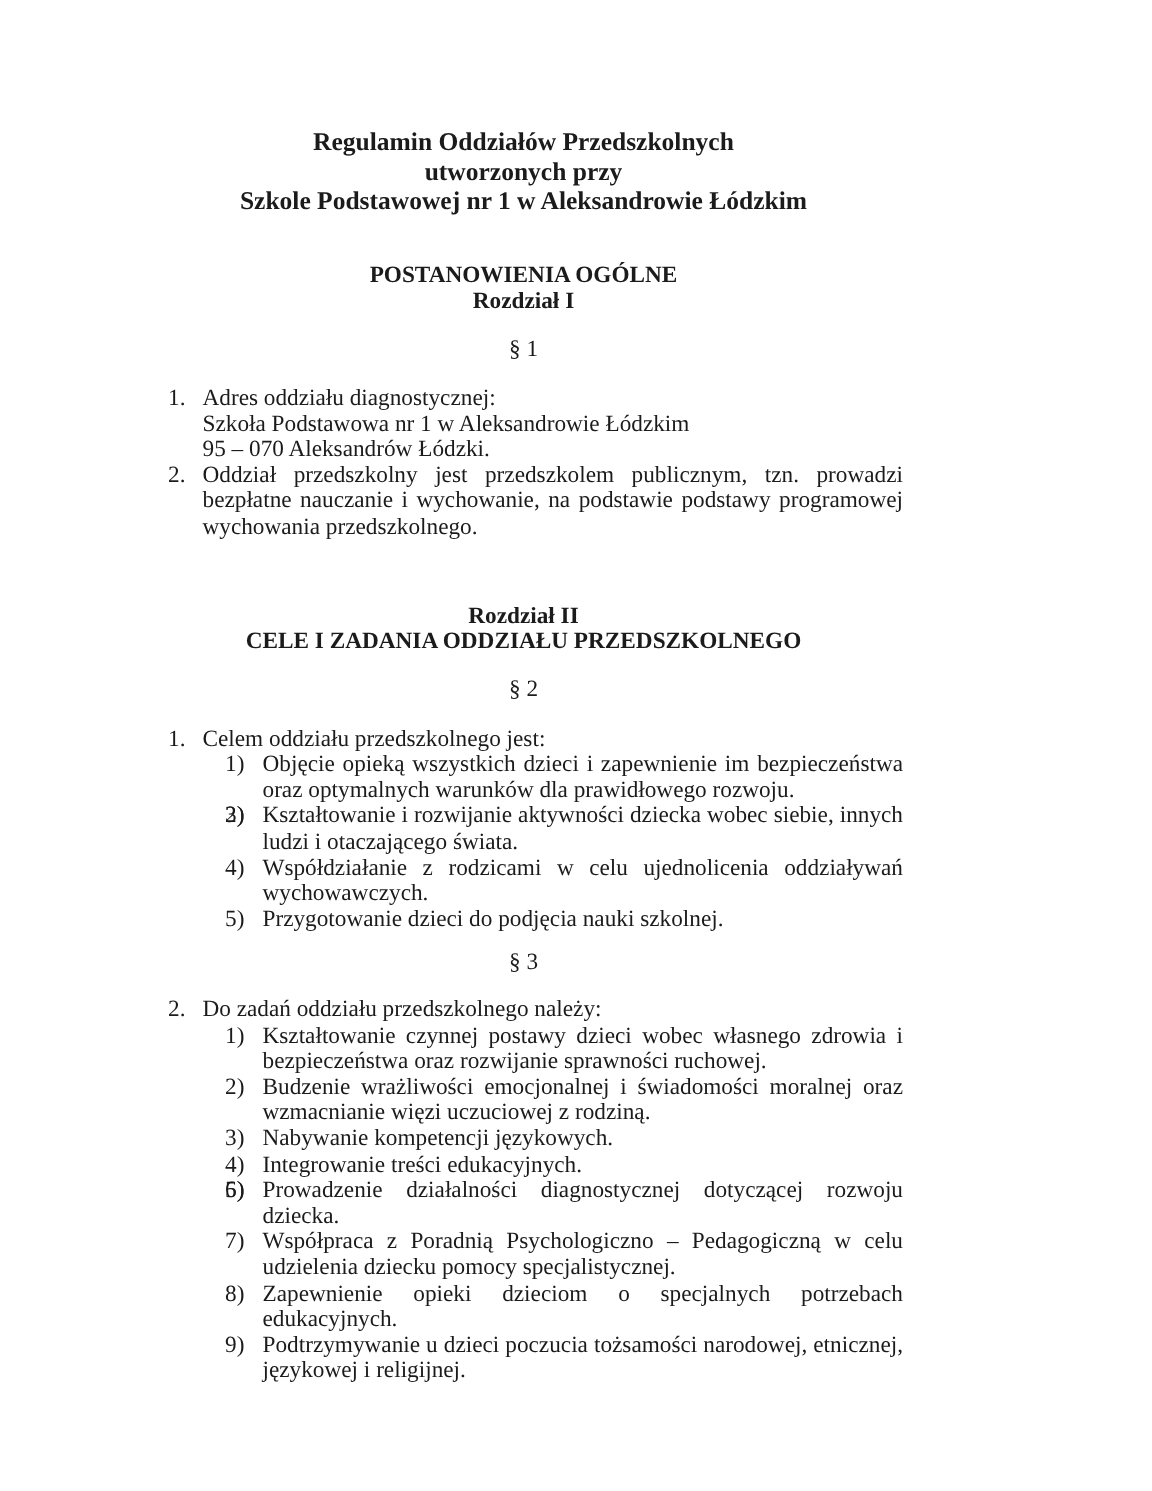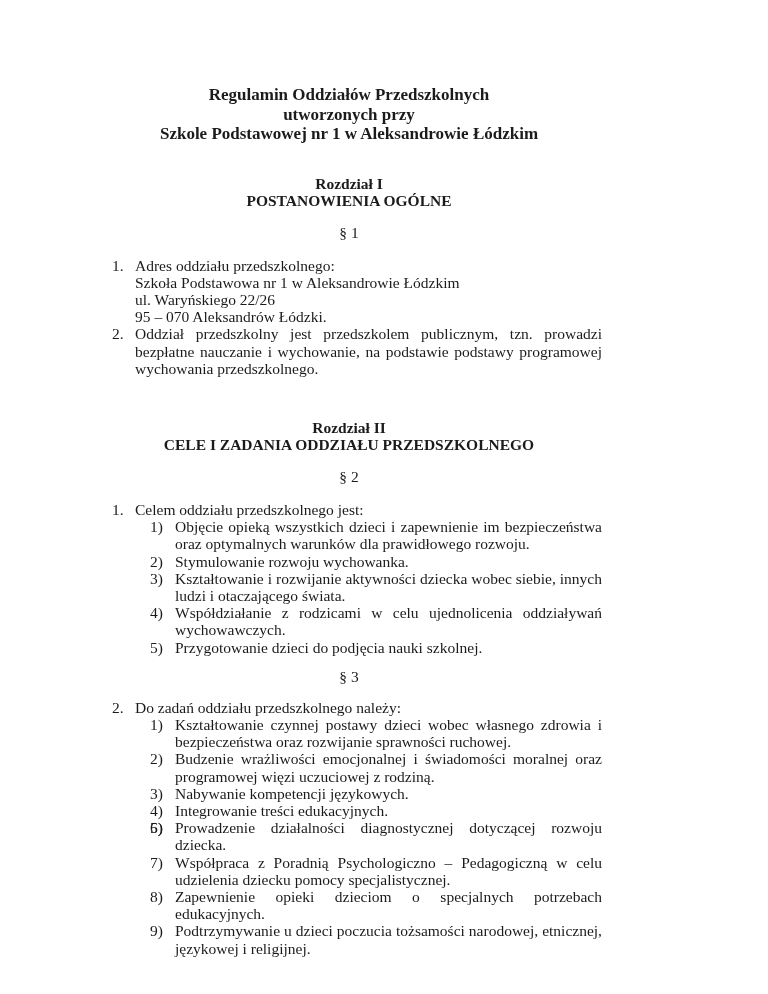--- a/index.html
+++ b/index.html
@@ -58,31 +58,30 @@
 
 <div class="page">
 
   <div class="doc-title">
     <div>Regulamin Oddziałów Przedszkolnych</div>
     <div>utworzonych przy</div>
     <div>Szkole Podstawowej nr 1 w Aleksandrowie Łódzkim</div>
   </div>
 
   <div class="chapter chapter--first">
+    <div>POSTANOWIENIA OGÓLNE</div>
     <div>Rozdział I</div>
-    <div>POSTANOWIENIA OGÓLNE</div>
   </div>
 
   <div class="section-label">§ 1</div>
 
   <div class="item">
     <span class="num">1.</span>
-    <div>Adres oddziału przedszkolnego:</div>
+    <div>Adres oddziału diagnostycznej:</div>
     <div>Szkoła Podstawowa nr 1 w Aleksandrowie Łódzkim</div>
-    <div>ul. Waryńskiego 22/26</div>
     <div>95 – 070 Aleksandrów Łódzki.</div>
   </div>
 
   <div class="item justify">
     <span class="num">2.</span>
     <span>Oddział przedszkolny jest przedszkolem publicznym, tzn. prowadzi bezpłatne nauczanie i wychowanie, na podstawie podstawy programowej wychowania przedszkolnego.</span>
   </div>
 
   <div class="chapter chapter--second">
     <div>Rozdział II</div>
@@ -95,21 +94,20 @@
     <span class="num">1.</span>
     <span>Celem oddziału przedszkolnego jest:</span>
   </div>
 
   <div class="subitem justify">
     <span class="num">1)</span>
     <span>Objęcie opieką wszystkich dzieci i zapewnienie im bezpieczeństwa oraz optymalnych warunków dla prawidłowego rozwoju.</span>
   </div>
   <div class="subitem justify">
     <span class="num">2)</span>
-    <span>Stymulowanie rozwoju wychowanka.</span>
   </div>
   <div class="subitem justify">
     <span class="num">3)</span>
     <span>Kształtowanie i rozwijanie aktywności dziecka wobec siebie, innych ludzi i otaczającego świata.</span>
   </div>
   <div class="subitem justify">
     <span class="num">4)</span>
     <span>Współdziałanie z rodzicami w celu ujednolicenia oddziaływań wychowawczych.</span>
   </div>
   <div class="subitem justify">
@@ -123,21 +121,21 @@
     <span class="num">2.</span>
     <span>Do zadań oddziału przedszkolnego należy:</span>
   </div>
 
   <div class="subitem justify">
     <span class="num">1)</span>
     <span>Kształtowanie czynnej postawy dzieci wobec własnego zdrowia i bezpieczeństwa oraz rozwijanie sprawności ruchowej.</span>
   </div>
   <div class="subitem justify">
     <span class="num">2)</span>
-    <span>Budzenie wrażliwości emocjonalnej i świadomości moralnej oraz programowej więzi uczuciowej z rodziną.</span>
+    <span>Budzenie wrażliwości emocjonalnej i świadomości moralnej oraz wzmacnianie więzi uczuciowej z rodziną.</span>
   </div>
   <div class="subitem justify">
     <span class="num">3)</span>
     <span>Nabywanie kompetencji językowych.</span>
   </div>
   <div class="subitem justify">
     <span class="num">4)</span>
     <span>Integrowanie treści edukacyjnych.</span>
   </div>
   <div class="subitem justify">

